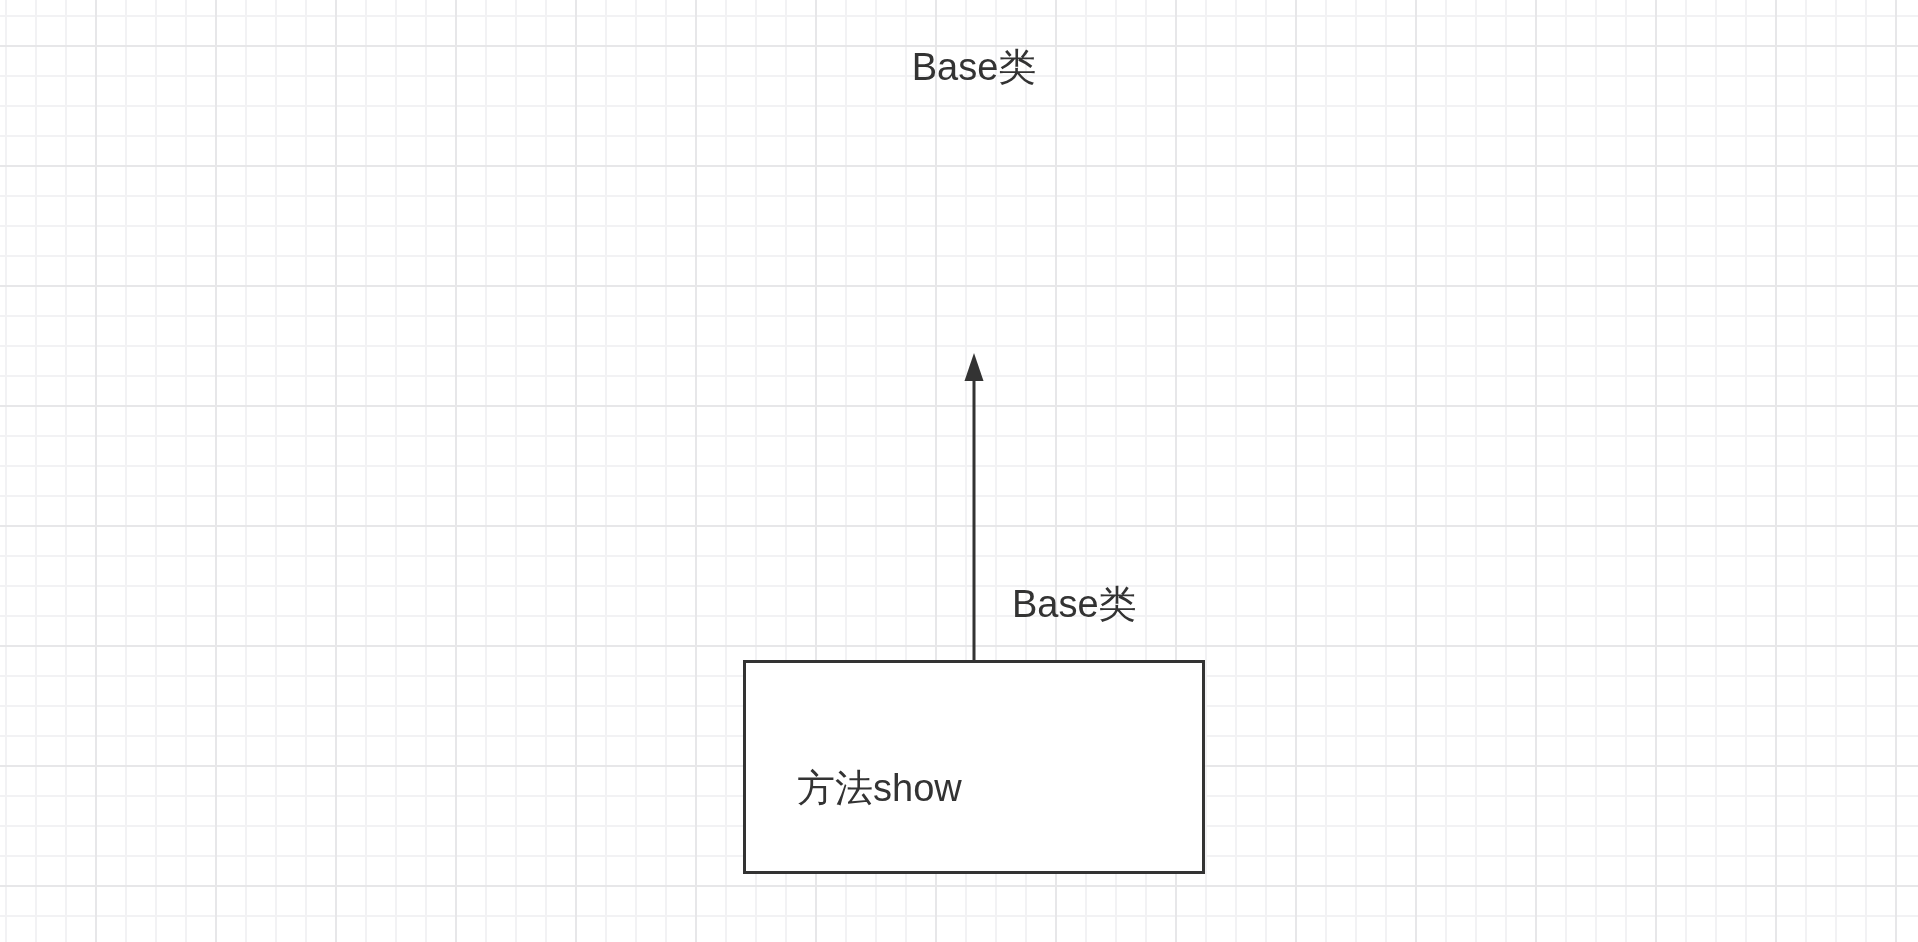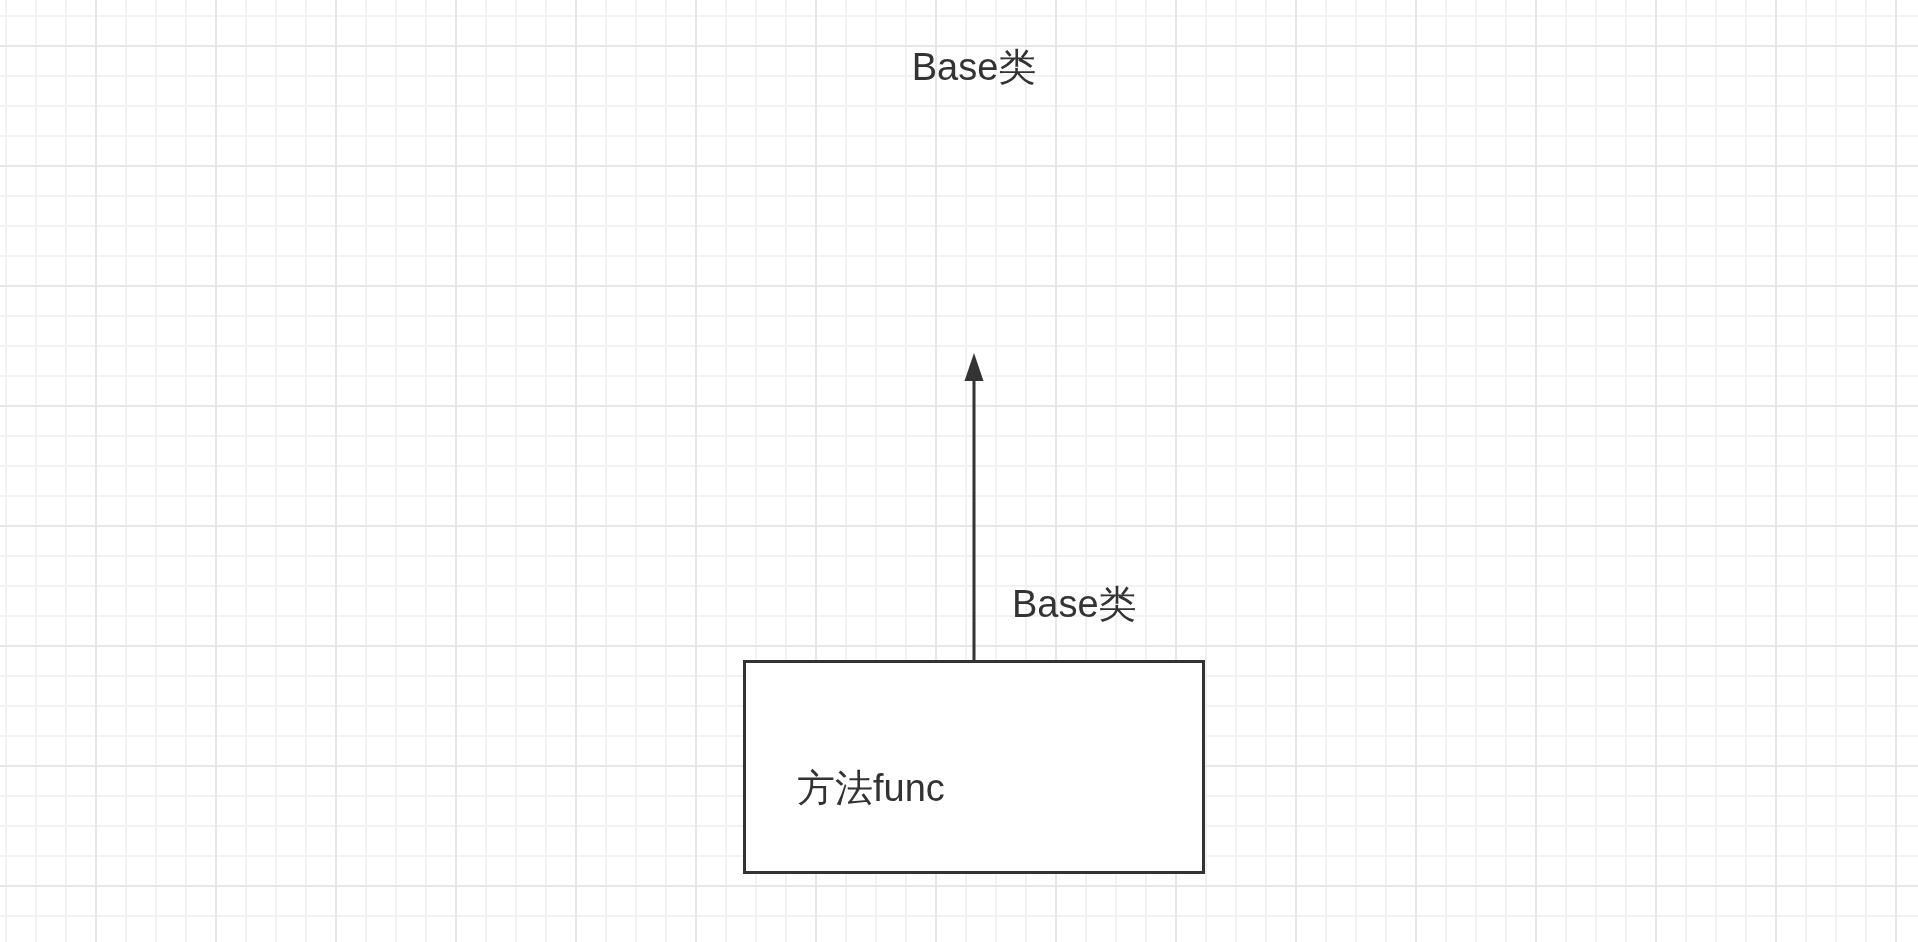--- a/index.html
+++ b/index.html
@@ -82,16 +82,16 @@
 
 
   <svg class="arrow" viewBox="0 0 40 309" xmlns="http://www.w3.org/2000/svg">
     <line x1="20" y1="309" x2="20" y2="27"></line>
     <polygon points="20,2 29.5,30 10.5,30"></polygon>
   </svg>
 
   <div class="node-title title-son">Base类</div>
 
   <div class="class-box box-son">
-    <span class="method-label">方法func</span>
+    <span class="method-label">方法show</span>
   </div>
 
 </div>
 
 </body></html>

